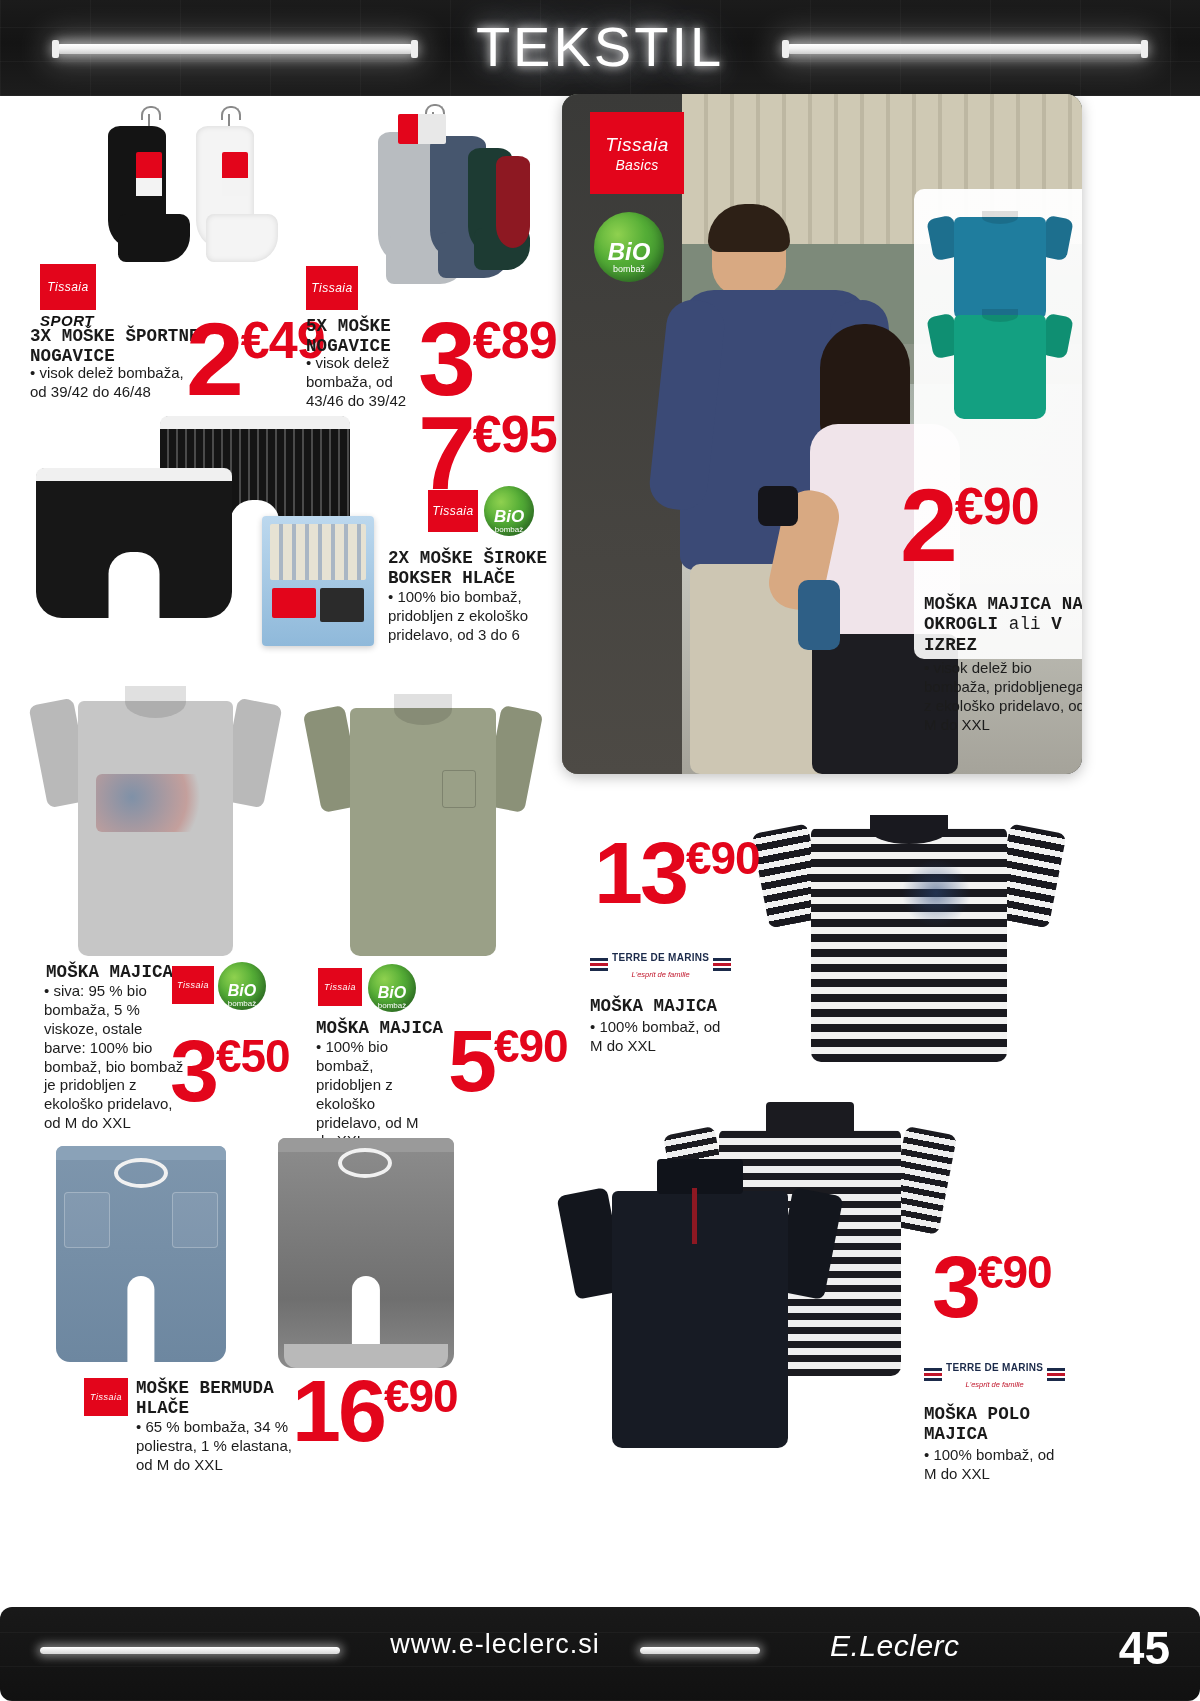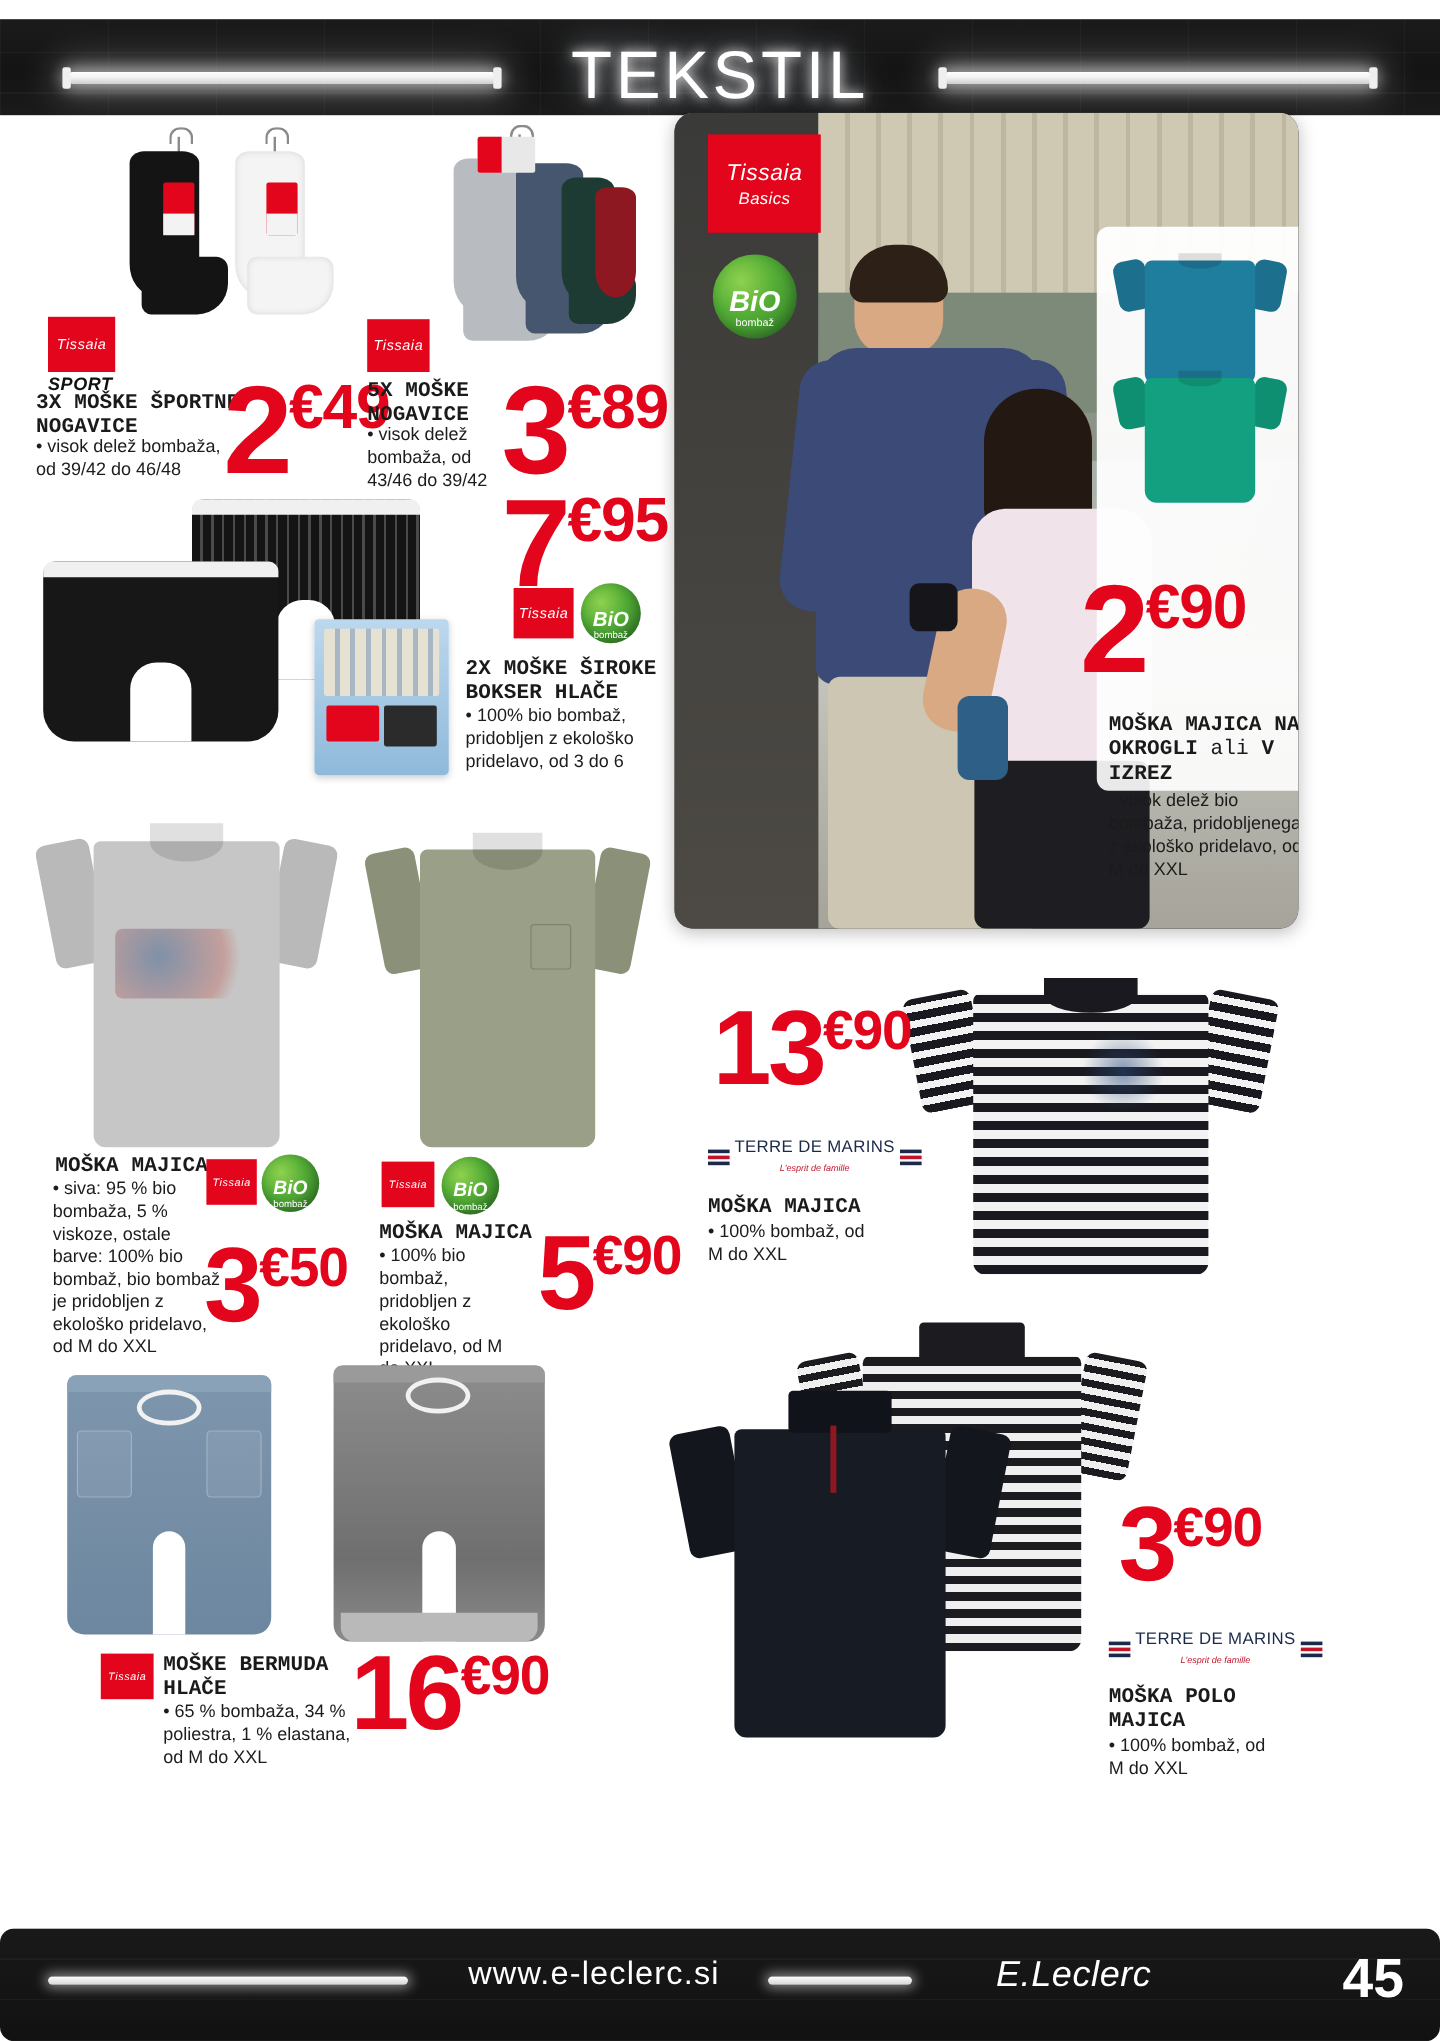--- a/index.html
+++ b/index.html
@@ -6,21 +6,21 @@
   html, body { width: 1200px; height: 1701px; }
   body {
     font-family: "Liberation Sans", sans-serif;
     background: #ffffff;
     position: relative;
     overflow: hidden;
   }
 
   
   .header {
-    position: absolute; left: 0; top: 16px; width: 1200px; height: 96px;
+    position: absolute; left: 0; top: 0; width: 1200px; height: 96px;
     background:
       repeating-linear-gradient(0deg, rgba(255,255,255,.035) 0 1px, rgba(0,0,0,0) 1px 34px),
       repeating-linear-gradient(90deg, rgba(255,255,255,.03) 0 1px, rgba(0,0,0,0) 1px 90px),
       linear-gradient(180deg,#1b1b1b 0%, #141414 45%, #1d1d1d 100%);
     overflow: hidden;
   }
   .neon-tube {
     position: absolute; top: 44px; height: 10px; border-radius: 6px;
     background: linear-gradient(180deg,#ffffff,#f2f2f2 45%,#cfcfcf);
     box-shadow: 0 0 12px 4px rgba(255,255,255,.55), 0 0 30px 10px rgba(255,255,255,.25);
@@ -69,21 +69,21 @@
     box-shadow: inset -3px -4px 10px rgba(0,0,0,.25);
   }
   .bio .b1 { font-weight: bold; font-style: italic; line-height: 1; margin-top: 19px; }
   .bio .b2 { font-size: 8px; line-height: 1; margin-top: 1px; }
 
   .tdm { display:flex; align-items:center; gap:4px; }
   .tdm .bars { display:flex; flex-direction:column; gap:2px; }
   .tdm .bars i { display:block; width:18px; height:3px; background:#1b2a4a; }
   .tdm .bars i.red { background:#c0152a; }
   .tdm .txt { text-align:center; line-height:1.02; }
-  .tdm .txt .l1 { font-size:14px; font-weight:normal; color:#1b2a4a; letter-spacing:.3px; }
+  .tdm .txt .l1 { font-size:10px; font-weight:bold; color:#1b2a4a; letter-spacing:.3px; }
   .tdm .txt .l2 { font-size:7.5px; color:#c0152a; font-style:italic; }
 
   
   .sock { position:absolute; border-radius: 12px 14px 20px 20px / 10px 10px 26px 26px; }
   .hanger { position:absolute; width:2px; height:22px; background:#8a8a8a; }
   .hanger::before{ content:""; position:absolute; left:-7px; top:-8px; width:16px; height:12px; border:2px solid #8a8a8a; border-bottom:none; border-radius:9px 9px 0 0; }
 
   .boxer {
     position:absolute; background:#1a1a1a;
     border-radius: 10px 10px 26px 26px;

